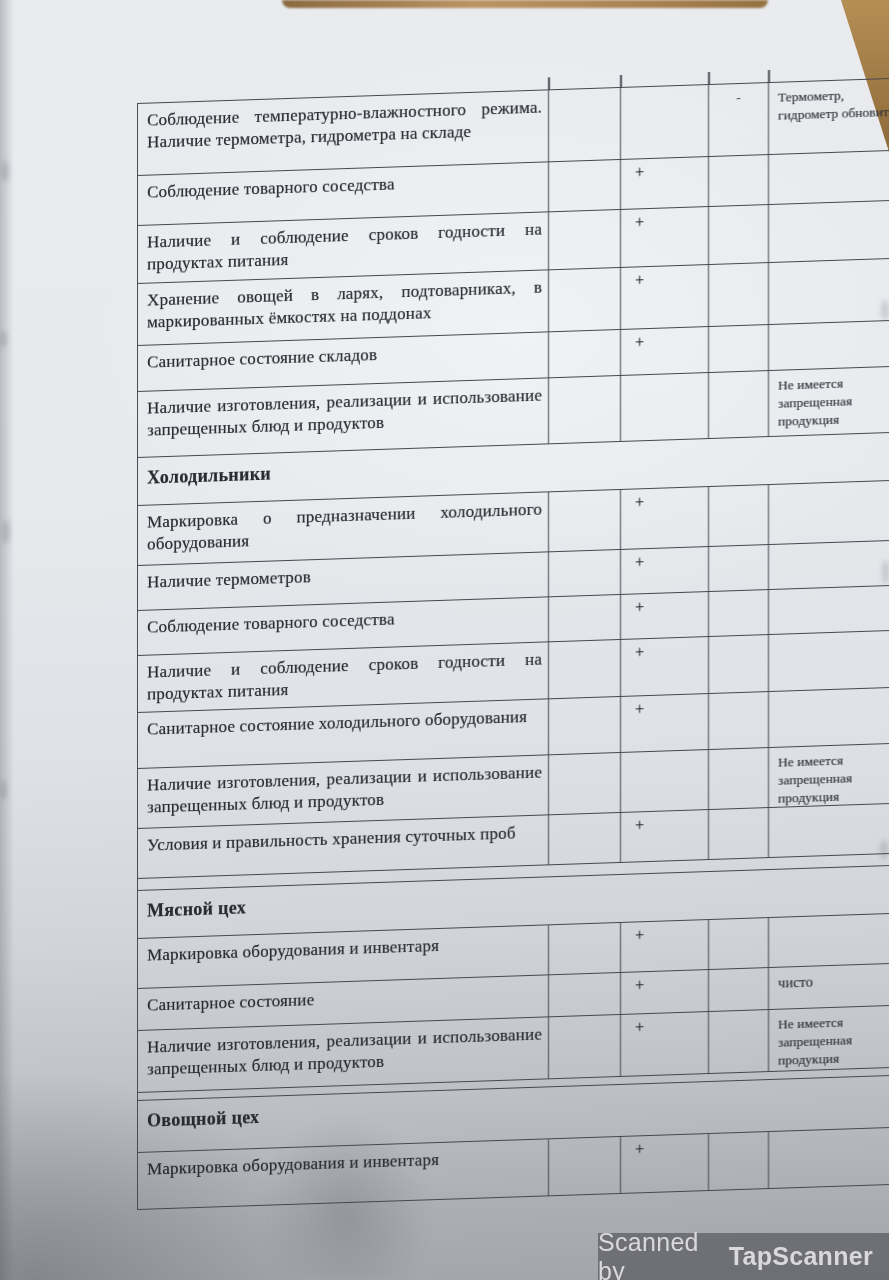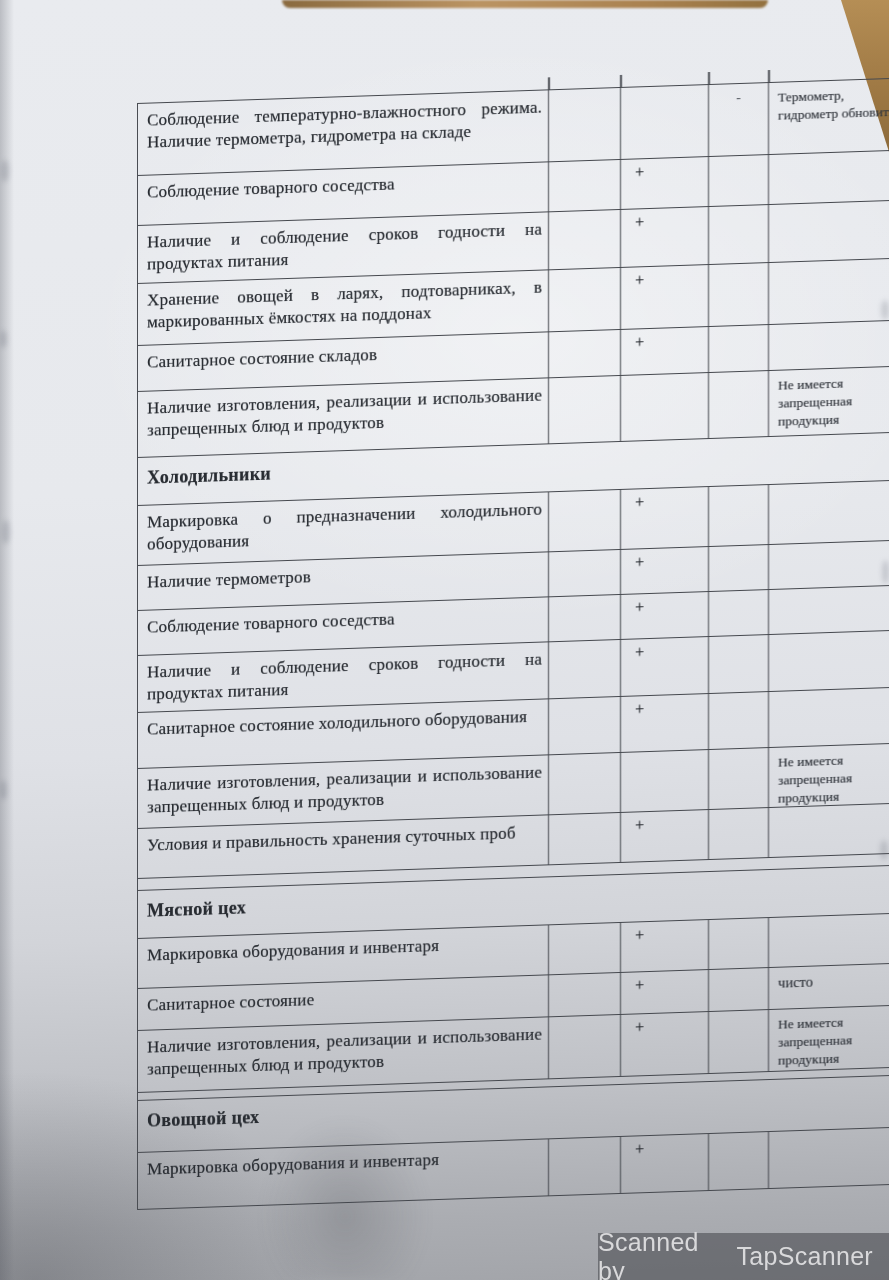--- a/index.html
+++ b/index.html
@@ -59,21 +59,21 @@
   .t-gap { border-top:1.6px solid #45484e; box-sizing:border-box; }
   
   .watermark {
     position:absolute; left:598px; top:1233px; right:0; bottom:0;
     background:rgba(74,75,80,0.60);
     display:flex; align-items:center; justify-content:flex-end;
     padding-right:16px; gap:8px;
     font-family:"Liberation Sans","DejaVu Sans",sans-serif;
     font-size:25px; color:#d9d9db; letter-spacing:0.3px;
   }
-  .watermark b { font-weight:normal; }
+  .watermark b { font-weight:bold; }
 </style>
 </head>
 <body>
 
 <div class="photo">
   <div class="paper"></div>
   <div class="left-edge-shade"></div>
   <div class="wood-top"></div>
   <div class="wood-corner"></div>
 

